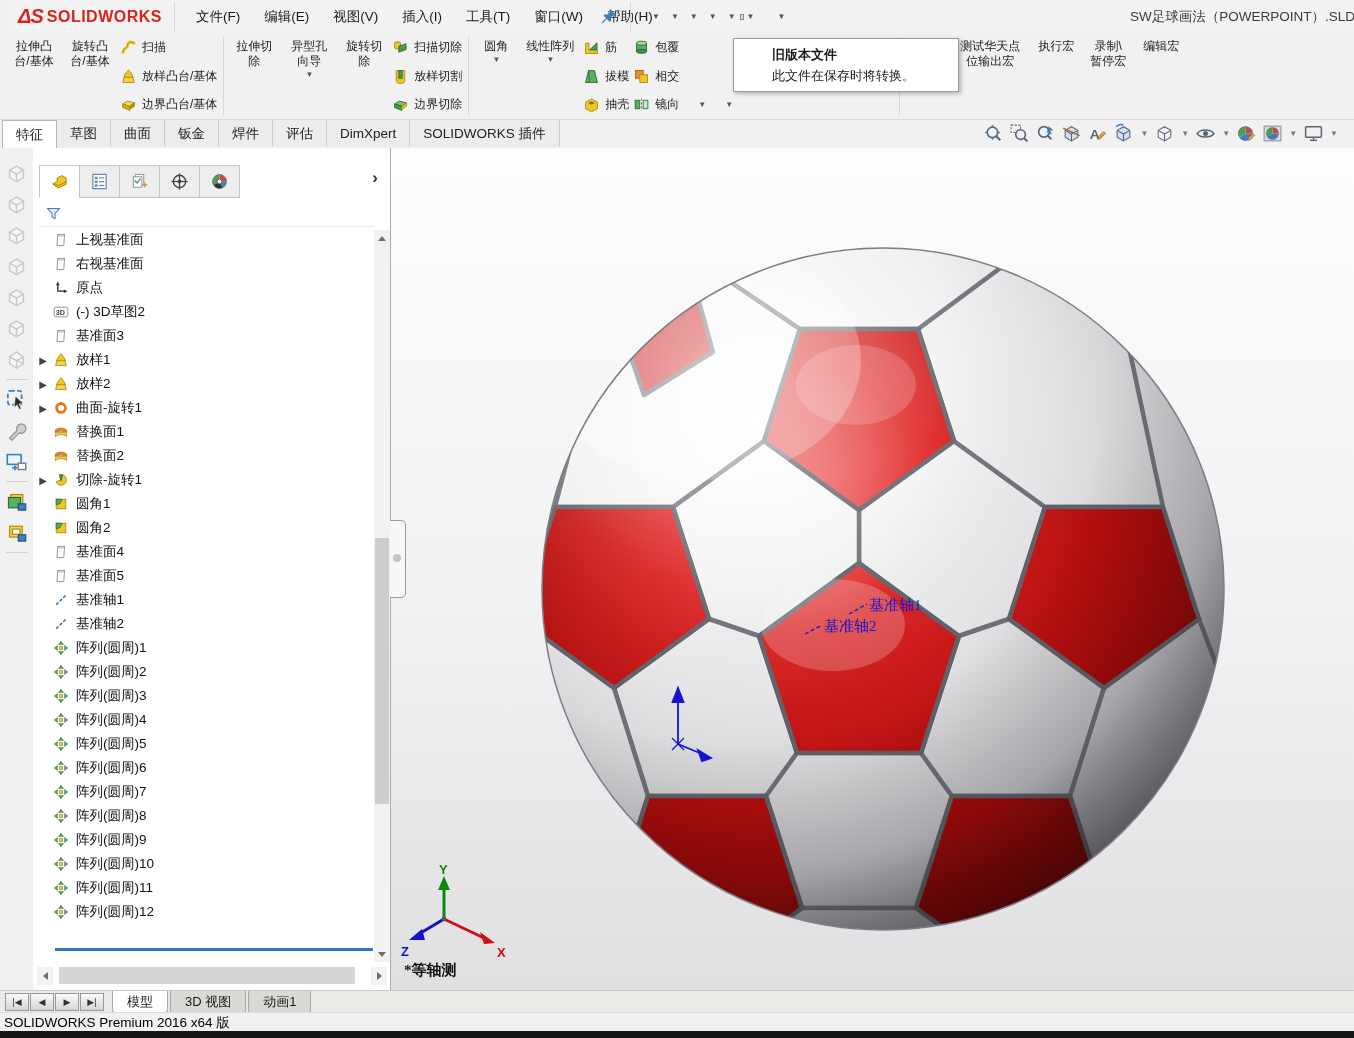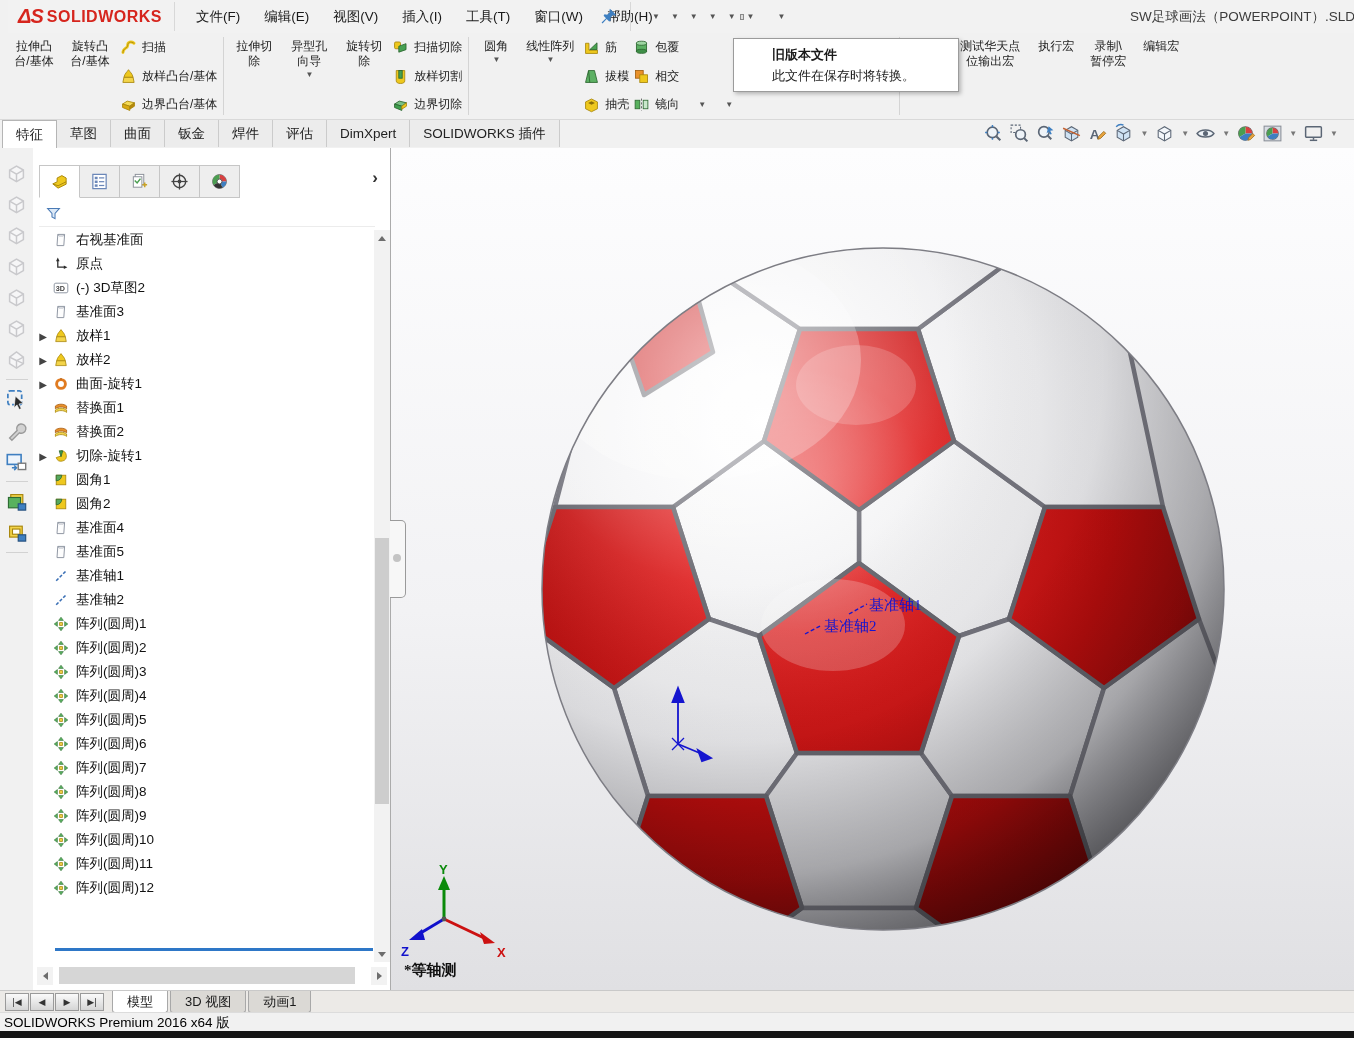--- a/index.html
+++ b/index.html
@@ -720,20 +720,30 @@
     </div>
     <div id="tree">
         <div class="tree-row">
           <span class="tree-arrow"></span>
           <span class="tree-ic">
             <svg viewBox="0 0 20 20">
               <path d="M6 3h8.5l-1 14H5z" fill="#fdfdfd" stroke="#8c93a0" stroke-width="1.2"></path>
               <path d="M6 3l1.5 2h5.5l1.5-2" fill="none" stroke="#8c93a0" stroke-width="0.8"></path>
             </svg>
           </span>
+          <span class="tree-lbl">上视基准面</span>
+        </div>
+        <div class="tree-row">
+          <span class="tree-arrow"></span>
+          <span class="tree-ic">
+            <svg viewBox="0 0 20 20">
+              <path d="M6 3h8.5l-1 14H5z" fill="#fdfdfd" stroke="#8c93a0" stroke-width="1.2"></path>
+              <path d="M6 3l1.5 2h5.5l1.5-2" fill="none" stroke="#8c93a0" stroke-width="0.8"></path>
+            </svg>
+          </span>
           <span class="tree-lbl">右视基准面</span>
         </div>
         <div class="tree-row">
           <span class="tree-arrow"></span>
           <span class="tree-ic">
             <svg viewBox="0 0 20 20">
               <path d="M6 5v9h9" fill="none" stroke="#2b2b2b" stroke-width="1.6"></path>
               <polygon points="6,2 3.8,6.5 8.2,6.5" fill="#2b2b2b"></polygon>
               <polygon points="18,14 13.5,11.8 13.5,16.2" fill="#2b2b2b"></polygon>
             </svg>

